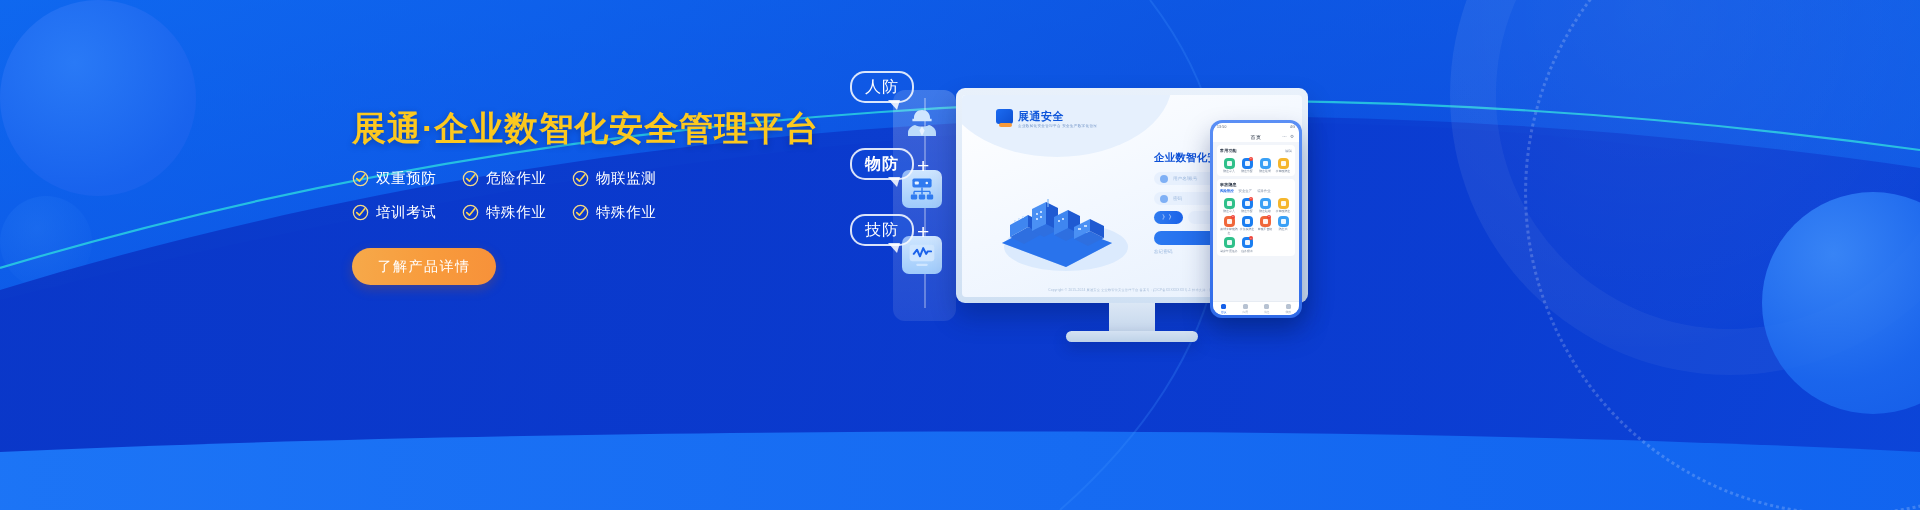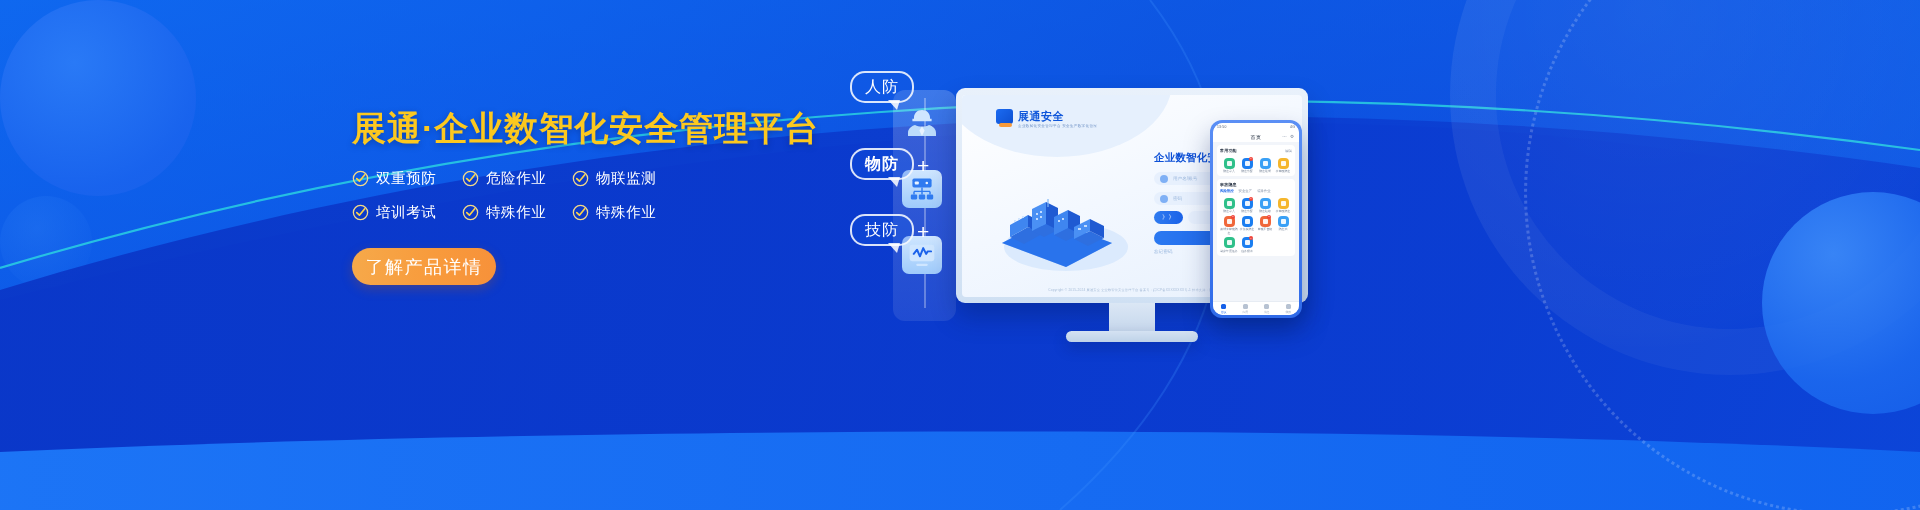--- a/index.html
+++ b/index.html
@@ -41,21 +41,21 @@
   .features{margin-top:21px;display:flex;flex-wrap:wrap;width:330px;row-gap:15px;align-items:center;}
   .feat{display:flex;align-items:center;width:110px;gap:7px;}
   .feat .tick{width:17px;height:17px;flex:0 0 17px;position:relative;}
   .feat .tick svg{display:block;width:17px;height:17px;}
   .feat span{font-size:14.5px;color:#ffffff;letter-spacing:.6px;white-space:nowrap;}
 
   .cta{
     margin-top:26px;display:inline-flex;align-items:center;justify-content:center;
     width:144px;height:37px;border-radius:19px;
     background:linear-gradient(95deg,#f6a94a 0%,#f89b3c 55%,#f7913a 100%);
-    color:#fff;font-size:18px;letter-spacing:1.5px;font-weight:500;
+    color:#fff;font-size:14px;letter-spacing:1.5px;font-weight:500;
     box-shadow:0 4px 12px rgba(190,90,10,.28);cursor:pointer;border:none;
   }
 
   
   .cluster{position:absolute;left:880px;top:58px;width:520px;height:400px;}
 
   
   .rail-panel{
     position:absolute;left:13px;top:32px;width:63px;height:231px;border-radius:12px;
     background:linear-gradient(180deg,rgba(255,255,255,.20),rgba(255,255,255,.09));

